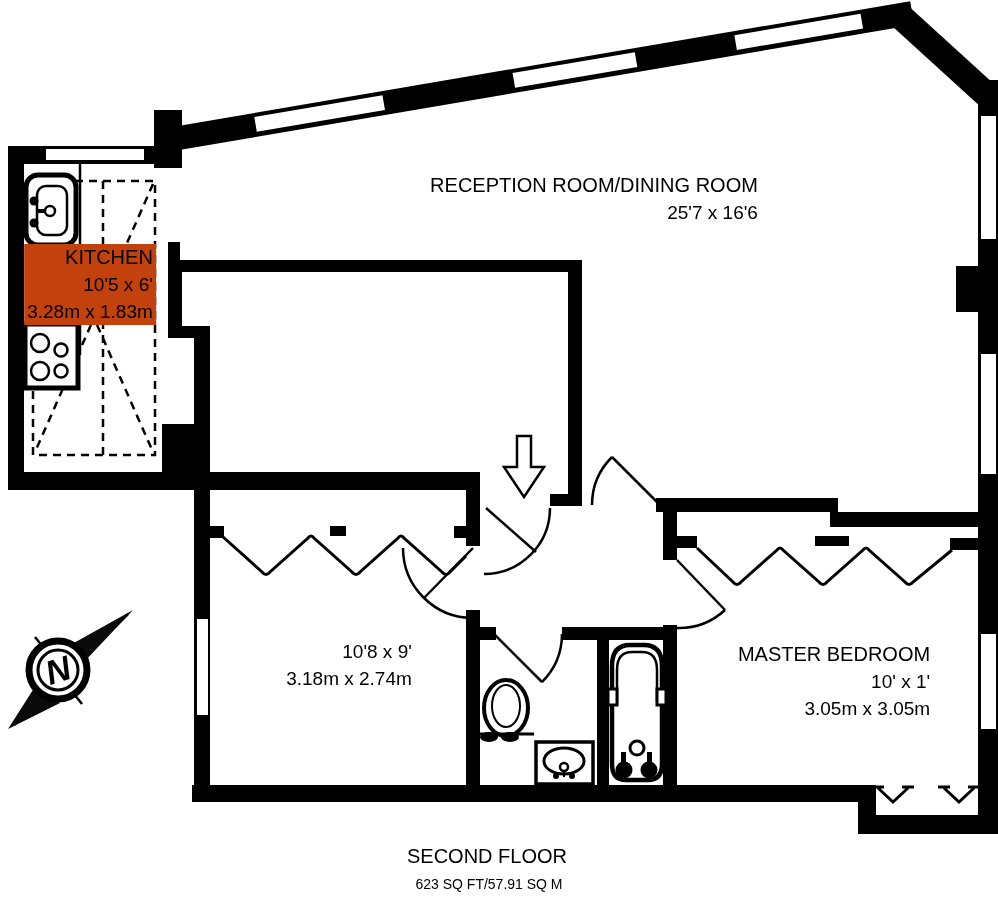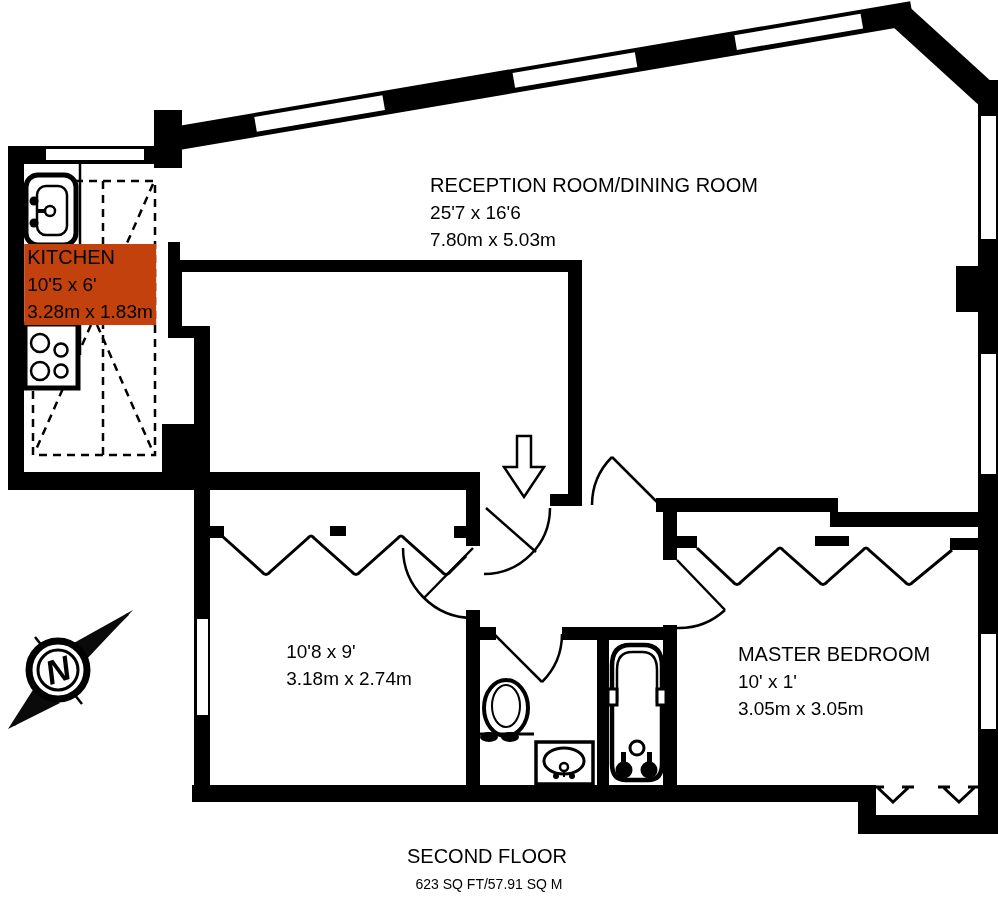--- a/index.html
+++ b/index.html
@@ -1,19 +1,19 @@
 <!DOCTYPE html>
 <html><head>
 <meta charset="utf-8">
 <style>
   html,body{margin:0;padding:0;background:#fff;}
   #stage{position:relative;width:998px;height:900px;background:#ffffff;overflow:hidden;
          font-family:"Liberation Sans",sans-serif;color:#000;}
   #plan-svg{position:absolute;left:0;top:0;}
-  .label{position:absolute;transform:translateX(-50%);text-align:left;line-height:27px;white-space:nowrap;}
+  .label{position:absolute;transform:translateX(-50%);text-align:right;line-height:27px;white-space:nowrap;}
   .room-name{font-size:20px;}
   .room-dim{font-size:19px;}
   .label--halo div{background:#c2410c;padding:0 3px;}
   .footer-line{position:absolute;transform:translateX(-50%);text-align:left;font-size:20px;white-space:nowrap;}
   .footer-area{font-size:14px;}
 </style>
 </head>
 <body>
 
 <div id="stage">
@@ -171,21 +171,20 @@
       <line x1="74" y1="694" x2="82" y2="704" stroke="#000" stroke-width="2.5"></line>
       <circle cx="58" cy="670" r="29" fill="#fff" stroke="#000" stroke-width="7"></circle>
       <circle cx="58" cy="670" r="20" fill="#fff" stroke="#000" stroke-width="3"></circle>
       <text x="58" y="682" font-size="34" font-style="italic" font-weight="700" text-anchor="middle" transform="rotate(-18 58 670)" font-family="Liberation Sans, sans-serif">N</text>
     </g>
   </svg>
 
   <div class="label" style="left:594px;top:172px">
     <div class="room-name">RECEPTION ROOM/DINING ROOM</div>
     <div class="room-dim">25'7 x 16'6</div>
-    <div class="room-dim">7.80m x 5.03m</div>
   </div>
 
   <div class="label label--halo" style="left:90px;top:244px">
     <div class="room-name">KITCHEN</div>
     <div class="room-dim">10'5 x 6'</div>
     <div class="room-dim">3.28m x 1.83m</div>
   </div>
 
   <div class="label" style="left:349px;top:638px">
     <div class="room-dim">10'8 x 9'</div>

